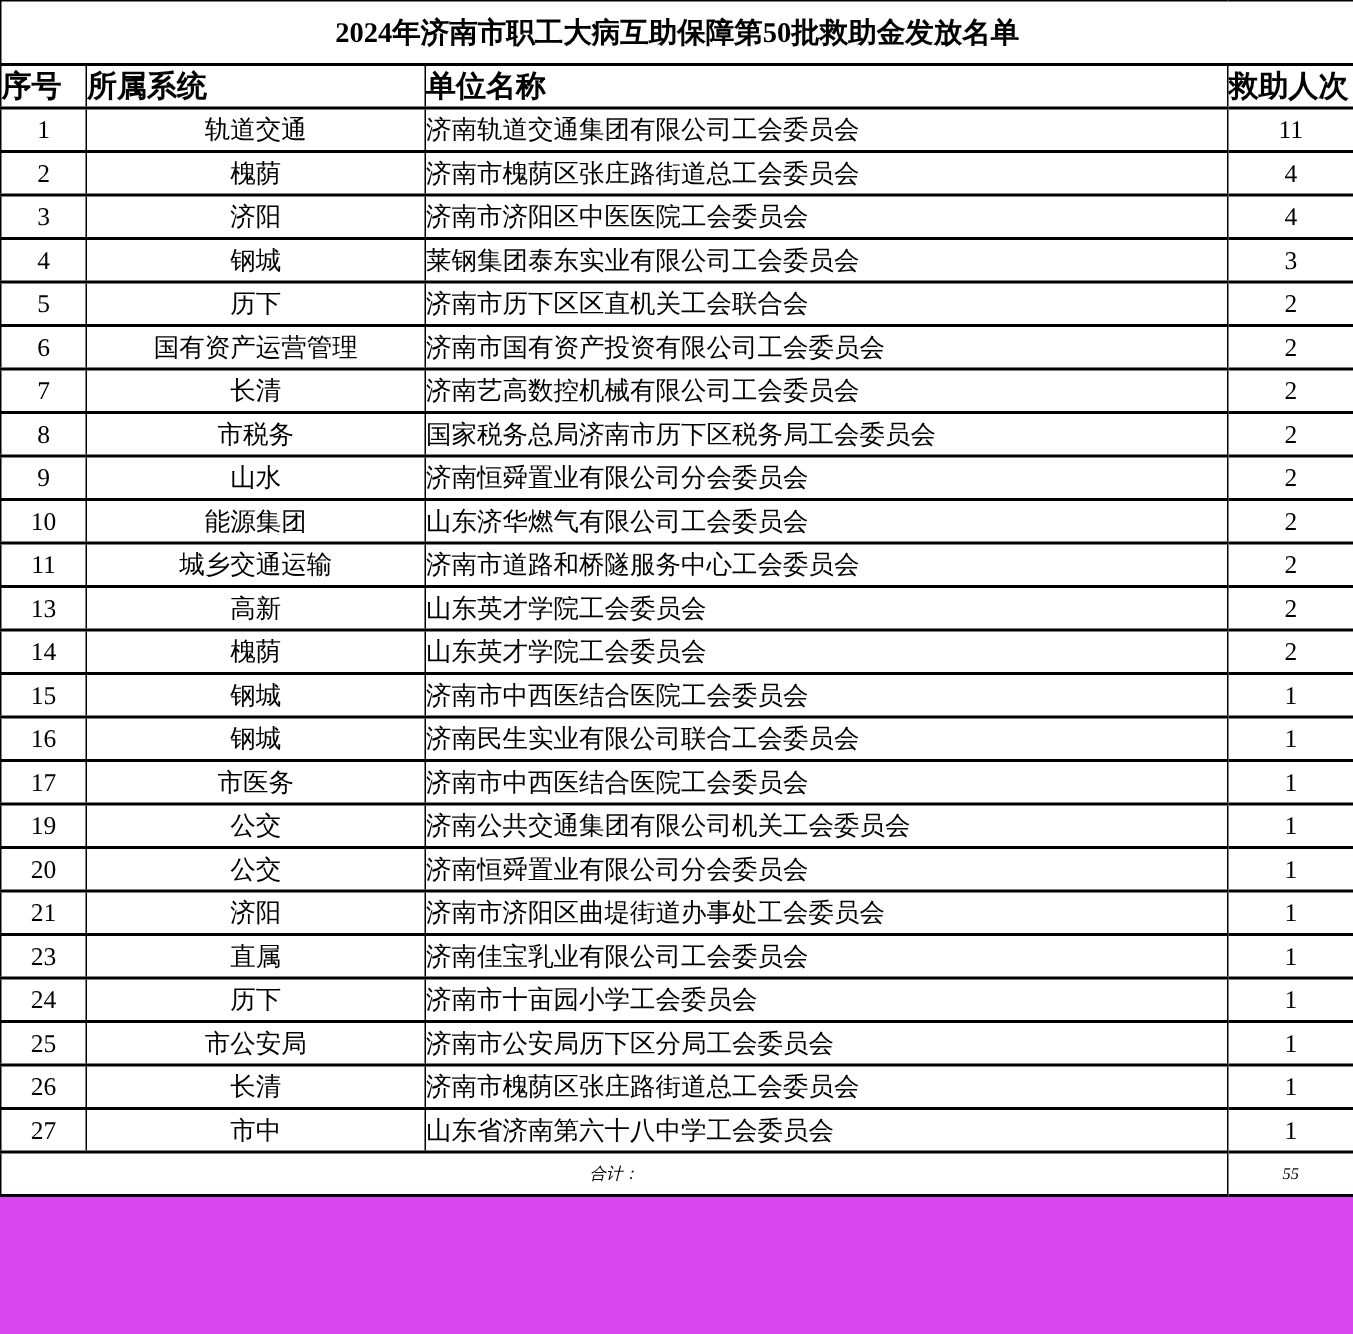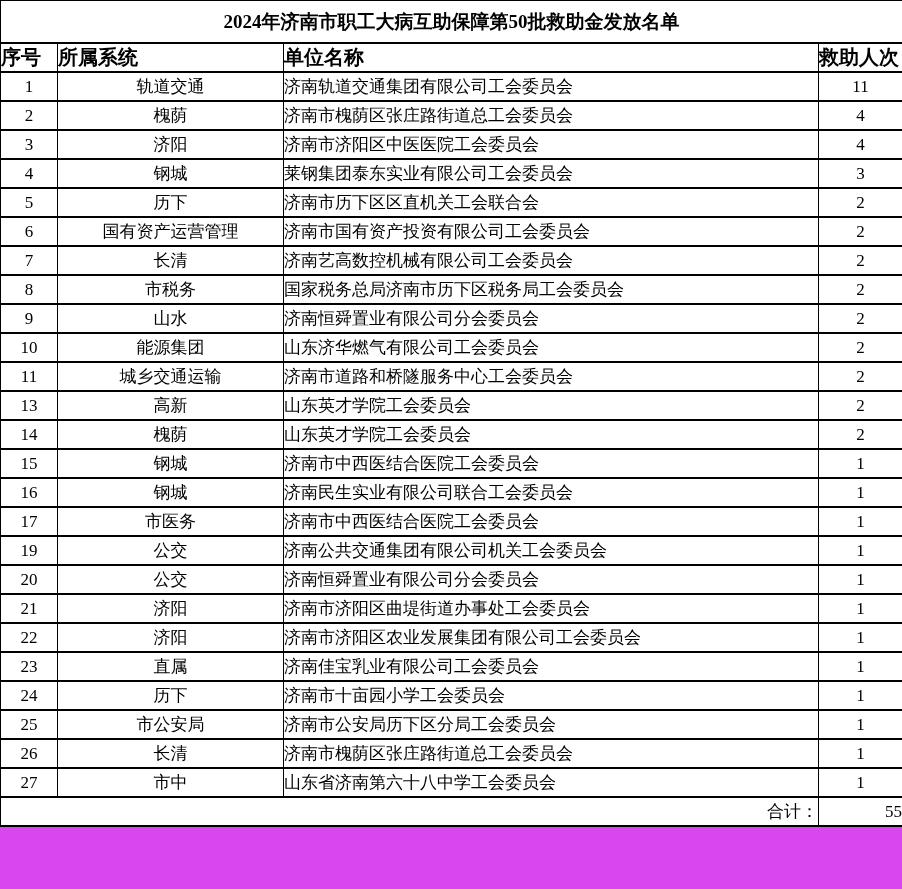--- a/index.html
+++ b/index.html
@@ -47,23 +47,24 @@
     font-size: 20px;
     font-weight: bold;
   }
   tr.data-row td {
     height: 27px;
     font-size: 17px;
     vertical-align: middle;
   }
   tr.total-row td {
     height: 27px;
-    font-size: 17px;
-    vertical-align: middle;
-    text-align: right;
+    font-size: 11px;
+    vertical-align: middle;
+    text-align: center;
+    font-style: italic;
   }
   .col-serial, .col-system, .col-count { text-align: center; }
   .col-unit { text-align: left; padding-left: 4px; }
 </style>
 </head>
 <body>
 
 <div class="sheet">
   <table class="relief-table">
     <colgroup>
@@ -192,26 +193,20 @@
           <td class="col-unit">济南恒舜置业有限公司分会委员会</td>
           <td class="col-count">1</td>
         </tr>
         <tr class="data-row">
           <td class="col-serial">21</td>
           <td class="col-system">济阳</td>
           <td class="col-unit">济南市济阳区曲堤街道办事处工会委员会</td>
           <td class="col-count">1</td>
         </tr>
         <tr class="data-row">
-          <td class="col-serial">22</td>
-          <td class="col-system">济阳</td>
-          <td class="col-unit">济南市济阳区农业发展集团有限公司工会委员会</td>
-          <td class="col-count">1</td>
-        </tr>
-        <tr class="data-row">
           <td class="col-serial">23</td>
           <td class="col-system">直属</td>
           <td class="col-unit">济南佳宝乳业有限公司工会委员会</td>
           <td class="col-count">1</td>
         </tr>
         <tr class="data-row">
           <td class="col-serial">24</td>
           <td class="col-system">历下</td>
           <td class="col-unit">济南市十亩园小学工会委员会</td>
           <td class="col-count">1</td>

